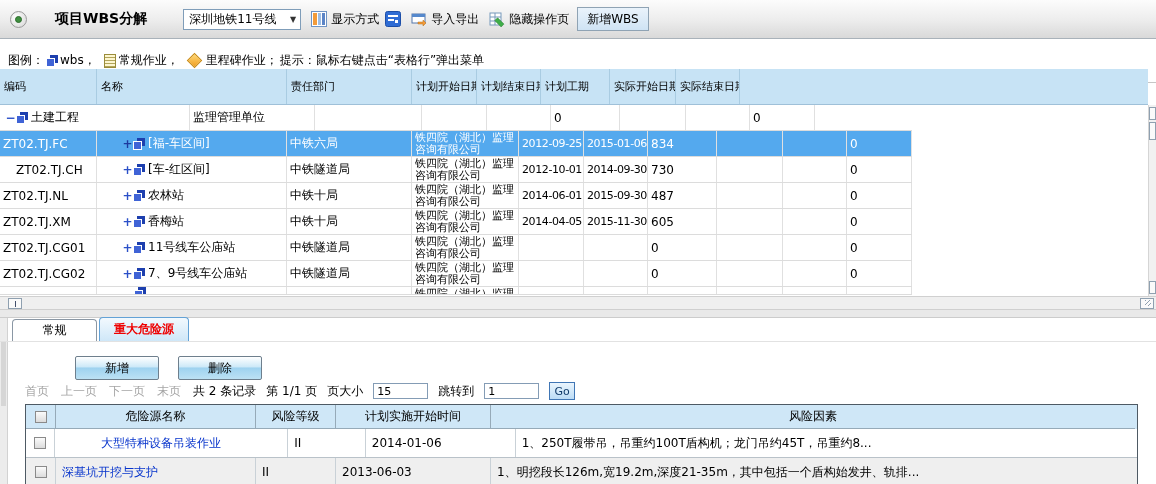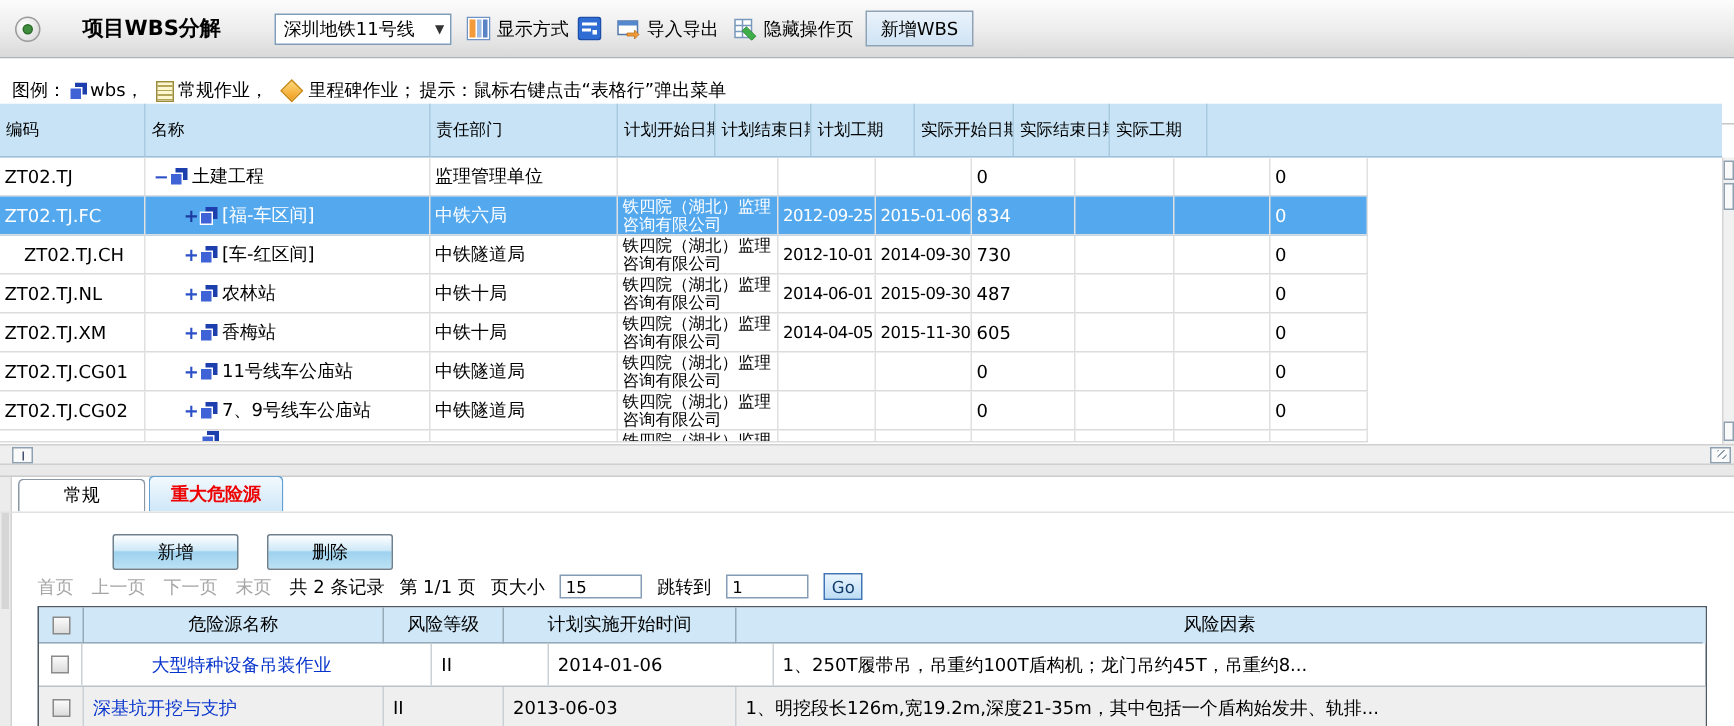--- a/index.html
+++ b/index.html
@@ -170,28 +170,24 @@
 <div class="wbs">
   <div class="whead">
       <div class="wh" style="width: 97px;">编码</div>
       <div class="wh" style="width: 190px;">名称</div>
       <div class="wh" style="width: 125px;">责任部门</div>
       <div class="wh" style="width: 65px;">计划开始日期</div>
       <div class="wh" style="width: 64px;">计划结束日期</div>
       <div class="wh" style="width: 69px;">计划工期</div>
       <div class="wh" style="width: 66px;">实际开始日期</div>
       <div class="wh" style="width: 64px;">实际结束日期</div>
-      <div class="wh" style="width: 65px;">实际工期</div>
       <div class="wh whfill"></div>
     </div>
   <div>
       <div class="wrow">
-        <div class="wc wc-code" style="width: 97px;">
-          <span class="wval">ZT02.TJ</span>
-        </div>
         <div class="wc wc-name" style="width: 190px;">
           <span class="exp ind0">−</span>
           <span class="wbsic"><svg width="13" height="12">
               <rect x="4" y="0" width="8" height="8" fill="#1d3fae"></rect>
               <rect x="0.5" y="3.5" width="8" height="8" fill="#3f63d6" stroke="#ffffff"></rect>
             </svg></span>
           <span class="wname">土建工程</span>
         </div>
         <div class="wc wc-resp" style="width: 125px;">
           <span class="wval">监理管理单位</span>

